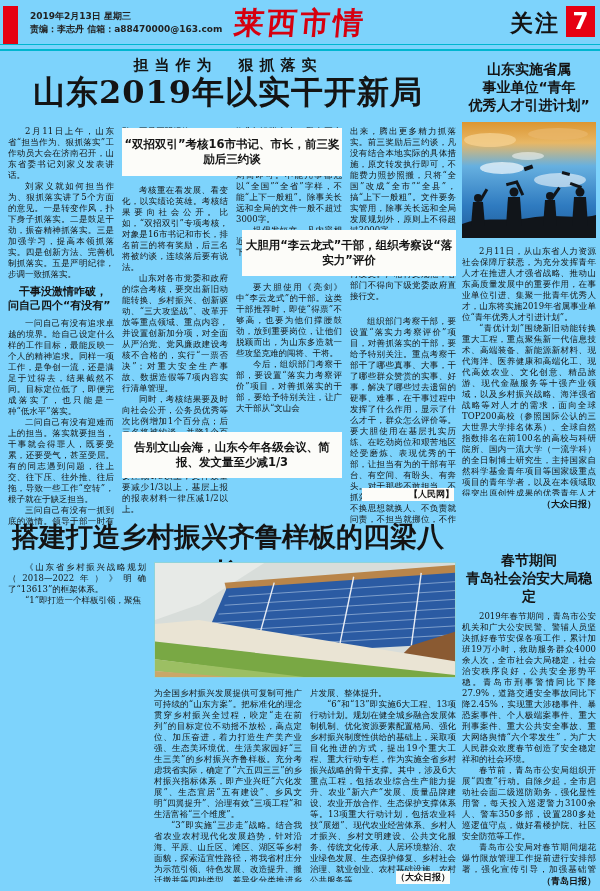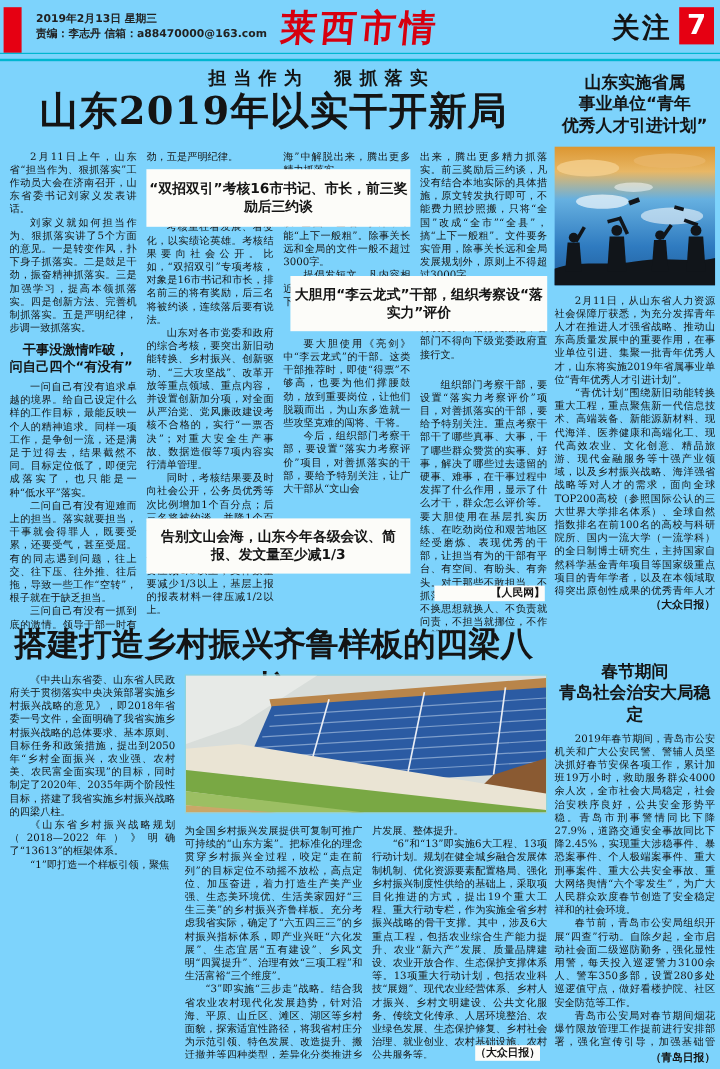--- a/index.html
+++ b/index.html
@@ -11,33 +11,33 @@
   .masthead{position:absolute;left:120px;right:120px;top:3px;text-align:center;
             font-size:30px;font-weight:900;color:#d6000f;font-family:"DejaVu Serif",serif;
             letter-spacing:3px;transform:skewX(-5deg);}
   .section-label{position:absolute;right:40px;top:8px;font-size:23px;font-weight:900;letter-spacing:2px;}
   .page-num{position:absolute;right:5px;top:6px;width:29px;height:31px;background:#e60012;color:#fff;
             font-size:23px;font-weight:bold;text-align:center;line-height:31px;}
   .rule{position:absolute;left:0;right:0;top:44px;height:4px;
         border-top:1px solid #00b6d0;border-bottom:2px solid #00b6d0;}
   
   .kicker{position:absolute;top:56px;left:0;width:456px;text-align:center;
-          font-size:15px;font-weight:bold;letter-spacing:6px;padding-left:40px;}
+          font-size:15px;font-weight:bold;letter-spacing:6px;}
   .headline{position:absolute;top:71px;left:0;width:456px;text-align:center;margin:0;
             font-size:32px;font-weight:900;font-family:"DejaVu Serif",serif;letter-spacing:1px;}
   .lead-body{position:absolute;top:114px;left:8px;width:448px;height:400px;}
   .col{position:absolute;top:12px;height:400px;overflow:hidden;}
   .c1{left:0;width:106px}.c2{left:114px;width:106px}.c3{left:228px;width:106px}.c4{left:342px;width:106px}
   .bp{font-size:8.5px;line-height:11px;text-align:justify;text-indent:2em;margin:0;
       font-family:"DejaVu Serif",serif;color:#151515;}
   .noind{text-indent:0;}
   .inhead{font-size:11px;font-weight:bold;line-height:14px;margin:5px 0;text-indent:1em;}
   .ovh{position:absolute;background:#fcfcf9;display:flex;align-items:center;justify-content:center;
        text-align:center;font-weight:bold;font-size:11.5px;line-height:15px;z-index:3;padding:0 2px;box-sizing:border-box;}
-  .sh2{left:114px;top:27px;width:220px;height:48px;}
+  .sh2{left:114px;top:14px;width:220px;height:48px;}
   .sh3{left:114px;top:318px;width:220px;height:46px;}
   .sh4{left:234px;top:116px;width:214px;height:46px;}
   .attr-lead{position:absolute;right:2px;top:374px;width:92px;background:#fcfcf9;z-index:3;
              font-size:9px;font-weight:bold;text-align:right;}
   
   .mid-headline{position:absolute;top:519px;left:0;width:456px;text-align:center;margin:0;
                 font-size:27px;font-weight:900;font-family:"DejaVu Serif",serif;}
   .mid-body{position:absolute;top:560px;left:8px;width:448px;height:326px;}
   .mid-left{position:absolute;left:0;top:2px;width:138px;height:320px;overflow:hidden;}
   .photo-solar{position:absolute;left:146px;top:2px;width:302px;height:116px;border:1px solid #8fd3da;box-sizing:border-box;}
@@ -105,21 +105,20 @@
     </div>
     <div class="ovh sh2">“双招双引”考核16市书记、市长，前三奖励后三约谈</div>
     <div class="ovh sh3">告别文山会海，山东今年各级会议、简报、发文量至少减1/3</div>
     <div class="ovh sh4">大胆用“李云龙式”干部，组织考察设“落实力”评价</div>
     <div class="attr-lead">【人民网】</div>
   </div>
 
   <h2 class="mid-headline">搭建打造乡村振兴齐鲁样板的四梁八柱</h2>
   <div class="mid-body">
     <div class="mid-left">
-      <p class="bp">《中共山东省委、山东省人民政府关于贯彻落实中央决策部署实施乡村振兴战略的意见》，即2018年省委一号文件，全面明确了我省实施乡村振兴战略的总体要求、基本原则、目标任务和政策措施，提出到2050年“乡村全面振兴，农业强、农村美、农民富全面实现”的目标，同时制定了2020年、2035年两个阶段性目标，搭建了我省实施乡村振兴战略的四梁八柱。</p>
       <p class="bp">《山东省乡村振兴战略规划（2018—2022年）》明确了“13613”的框架体系。</p>
       <p class="bp">“1”即打造一个样板引领，聚焦</p>
     </div>
     <svg class="photo-solar" viewBox="0 0 302 116" preserveAspectRatio="none">
       <rect x="0" y="0" width="302" height="116" fill="#d8ddda"></rect>
       <polygon points="0,0 110,0 45,42 0,58" fill="#e7eae7"></polygon>
       <polygon points="70,20 302,2 302,12 72,28" fill="#b9854a"></polygon>
       <polygon points="72,26 302,10 302,82 42,96" fill="#2b5ba3"></polygon>
       <g stroke="#7e9ecb" stroke-width="1">
         <line x1="74" y1="34" x2="302" y2="19"></line>

